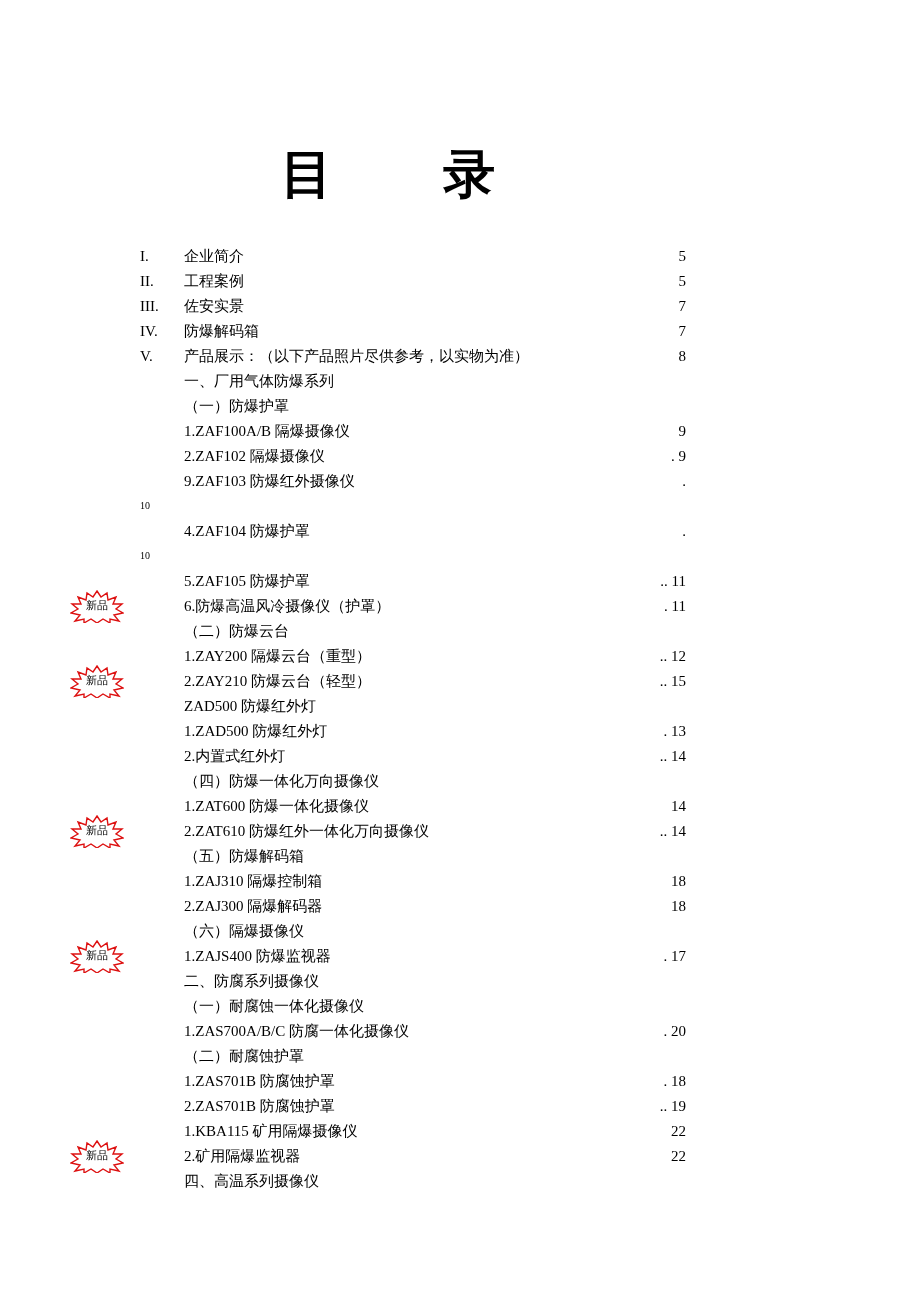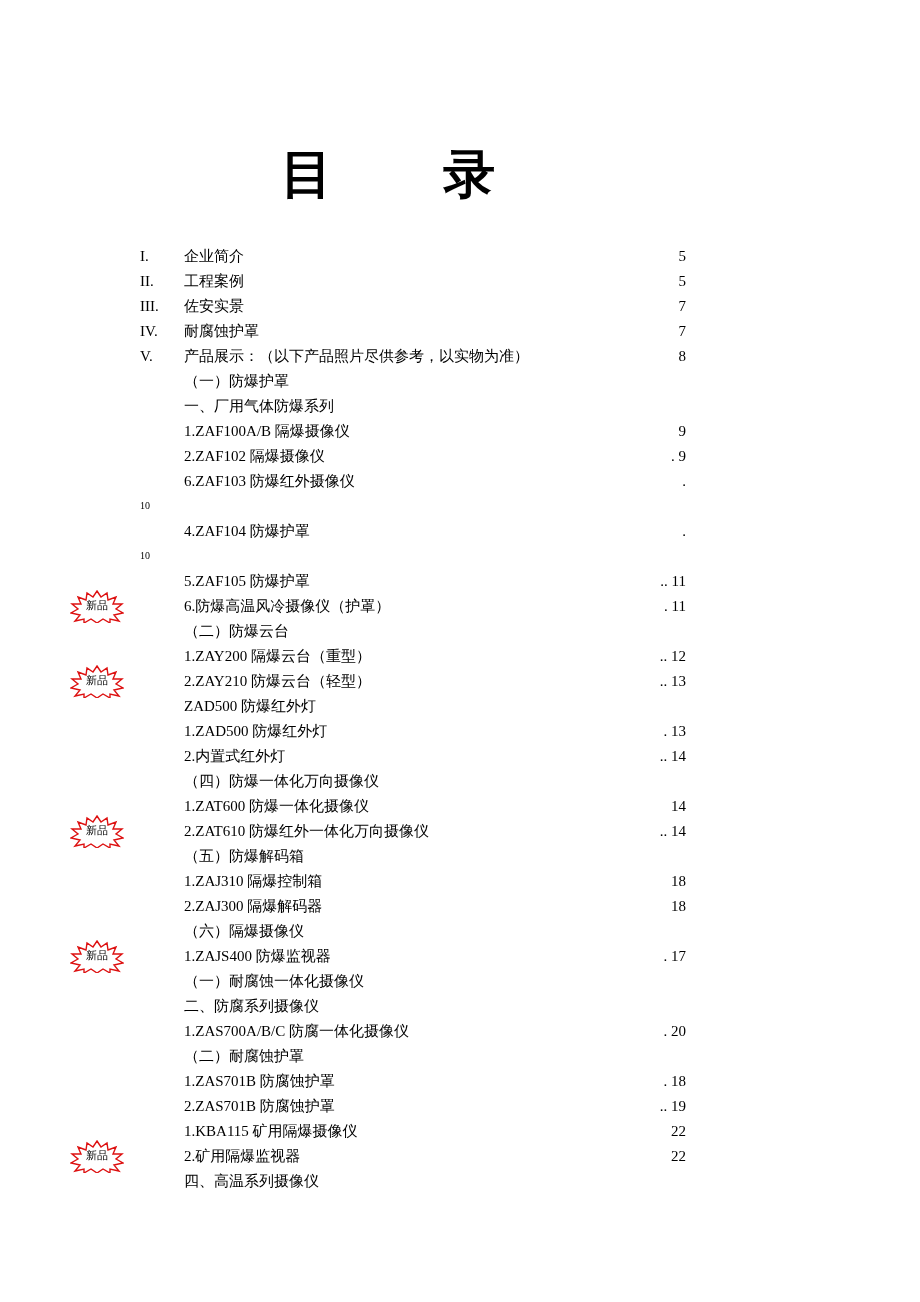--- a/index.html
+++ b/index.html
@@ -117,53 +117,53 @@
         <span class="pg"> 5</span>
       </div>
       <div class="toc-row">
         <span class="num-col">III.</span>
         <span class="label">佐安实景</span>
         <span class="leader en"></span>
         <span class="pg"> 7</span>
       </div>
       <div class="toc-row">
         <span class="num-col">IV.</span>
-        <span class="label">耐腐蚀护罩</span>
+        <span class="label">防爆解码箱</span>
         <span class="leader en"></span>
         <span class="pg"> 7</span>
       </div>
       <div class="toc-row">
         <span class="num-col">V.</span>
         <span class="label">产品展示：（以下产品照片尽供参考，以实物为准）</span>
         <span class="leader en"></span>
         <span class="pg"> 8</span>
       </div>
       <div class="toc-row no-page">
         <span class="num-col"></span>
+        <span class="label">一、厂用气体防爆系列</span>
+      </div>
+      <div class="toc-row no-page">
+        <span class="num-col"></span>
         <span class="label">（一）防爆护罩</span>
       </div>
-      <div class="toc-row no-page">
-        <span class="num-col"></span>
-        <span class="label">一、厂用气体防爆系列</span>
-      </div>
       <div class="toc-row">
         <span class="num-col"></span>
         <span class="label">1.ZAF100A/B 隔爆摄像仪</span>
         <span class="leader cn"></span>
         <span class="pg"> 9</span>
       </div>
       <div class="toc-row">
         <span class="num-col"></span>
         <span class="label">2.ZAF102 隔爆摄像仪</span>
         <span class="leader cn"></span>
         <span class="pg">. 9</span>
       </div>
       <div class="toc-row">
         <span class="num-col"></span>
-        <span class="label">6.ZAF103 防爆红外摄像仪</span>
+        <span class="label">9.ZAF103 防爆红外摄像仪</span>
         <span class="leader cn"></span>
         <span class="pg">.</span>
       </div>
       <div class="wrap-page">10</div>
       <div class="toc-row">
         <span class="num-col"></span>
         <span class="label">4.ZAF104 防爆护罩</span>
         <span class="leader cn"></span>
         <span class="pg">.</span>
       </div>
@@ -203,21 +203,21 @@
           <div class="starburst">
             <svg width="54" height="34" viewBox="0 0 54 34">
               <use href="#burst"></use>
             </svg>
             <span>新品</span>
           </div>
         </div>
         <span class="num-col"></span>
         <span class="label">2.ZAY210 防爆云台（轻型）</span>
         <span class="leader cn"></span>
-        <span class="pg">.. 13</span>
+        <span class="pg">.. 15</span>
       </div>
       <div class="toc-row no-page">
         <span class="num-col"></span>
         <span class="label">ZAD500 防爆红外灯</span>
       </div>
       <div class="toc-row">
         <span class="num-col"></span>
         <span class="label">1.ZAD500 防爆红外灯</span>
         <span class="leader cn"></span>
         <span class="pg">. 13</span>
@@ -281,25 +281,25 @@
             <span>新品</span>
           </div>
         </div>
         <span class="num-col"></span>
         <span class="label">1.ZAJS400 防爆监视器</span>
         <span class="leader cn"></span>
         <span class="pg">. 17</span>
       </div>
       <div class="toc-row no-page">
         <span class="num-col"></span>
+        <span class="label">二、防腐系列摄像仪</span>
+      </div>
+      <div class="toc-row no-page">
+        <span class="num-col"></span>
         <span class="label">（一）耐腐蚀一体化摄像仪</span>
-      </div>
-      <div class="toc-row no-page">
-        <span class="num-col"></span>
-        <span class="label">二、防腐系列摄像仪</span>
       </div>
       <div class="toc-row">
         <span class="num-col"></span>
         <span class="label">1.ZAS700A/B/C 防腐一体化摄像仪</span>
         <span class="leader cn"></span>
         <span class="pg">. 20</span>
       </div>
       <div class="toc-row no-page">
         <span class="num-col"></span>
         <span class="label">（二）耐腐蚀护罩</span>

